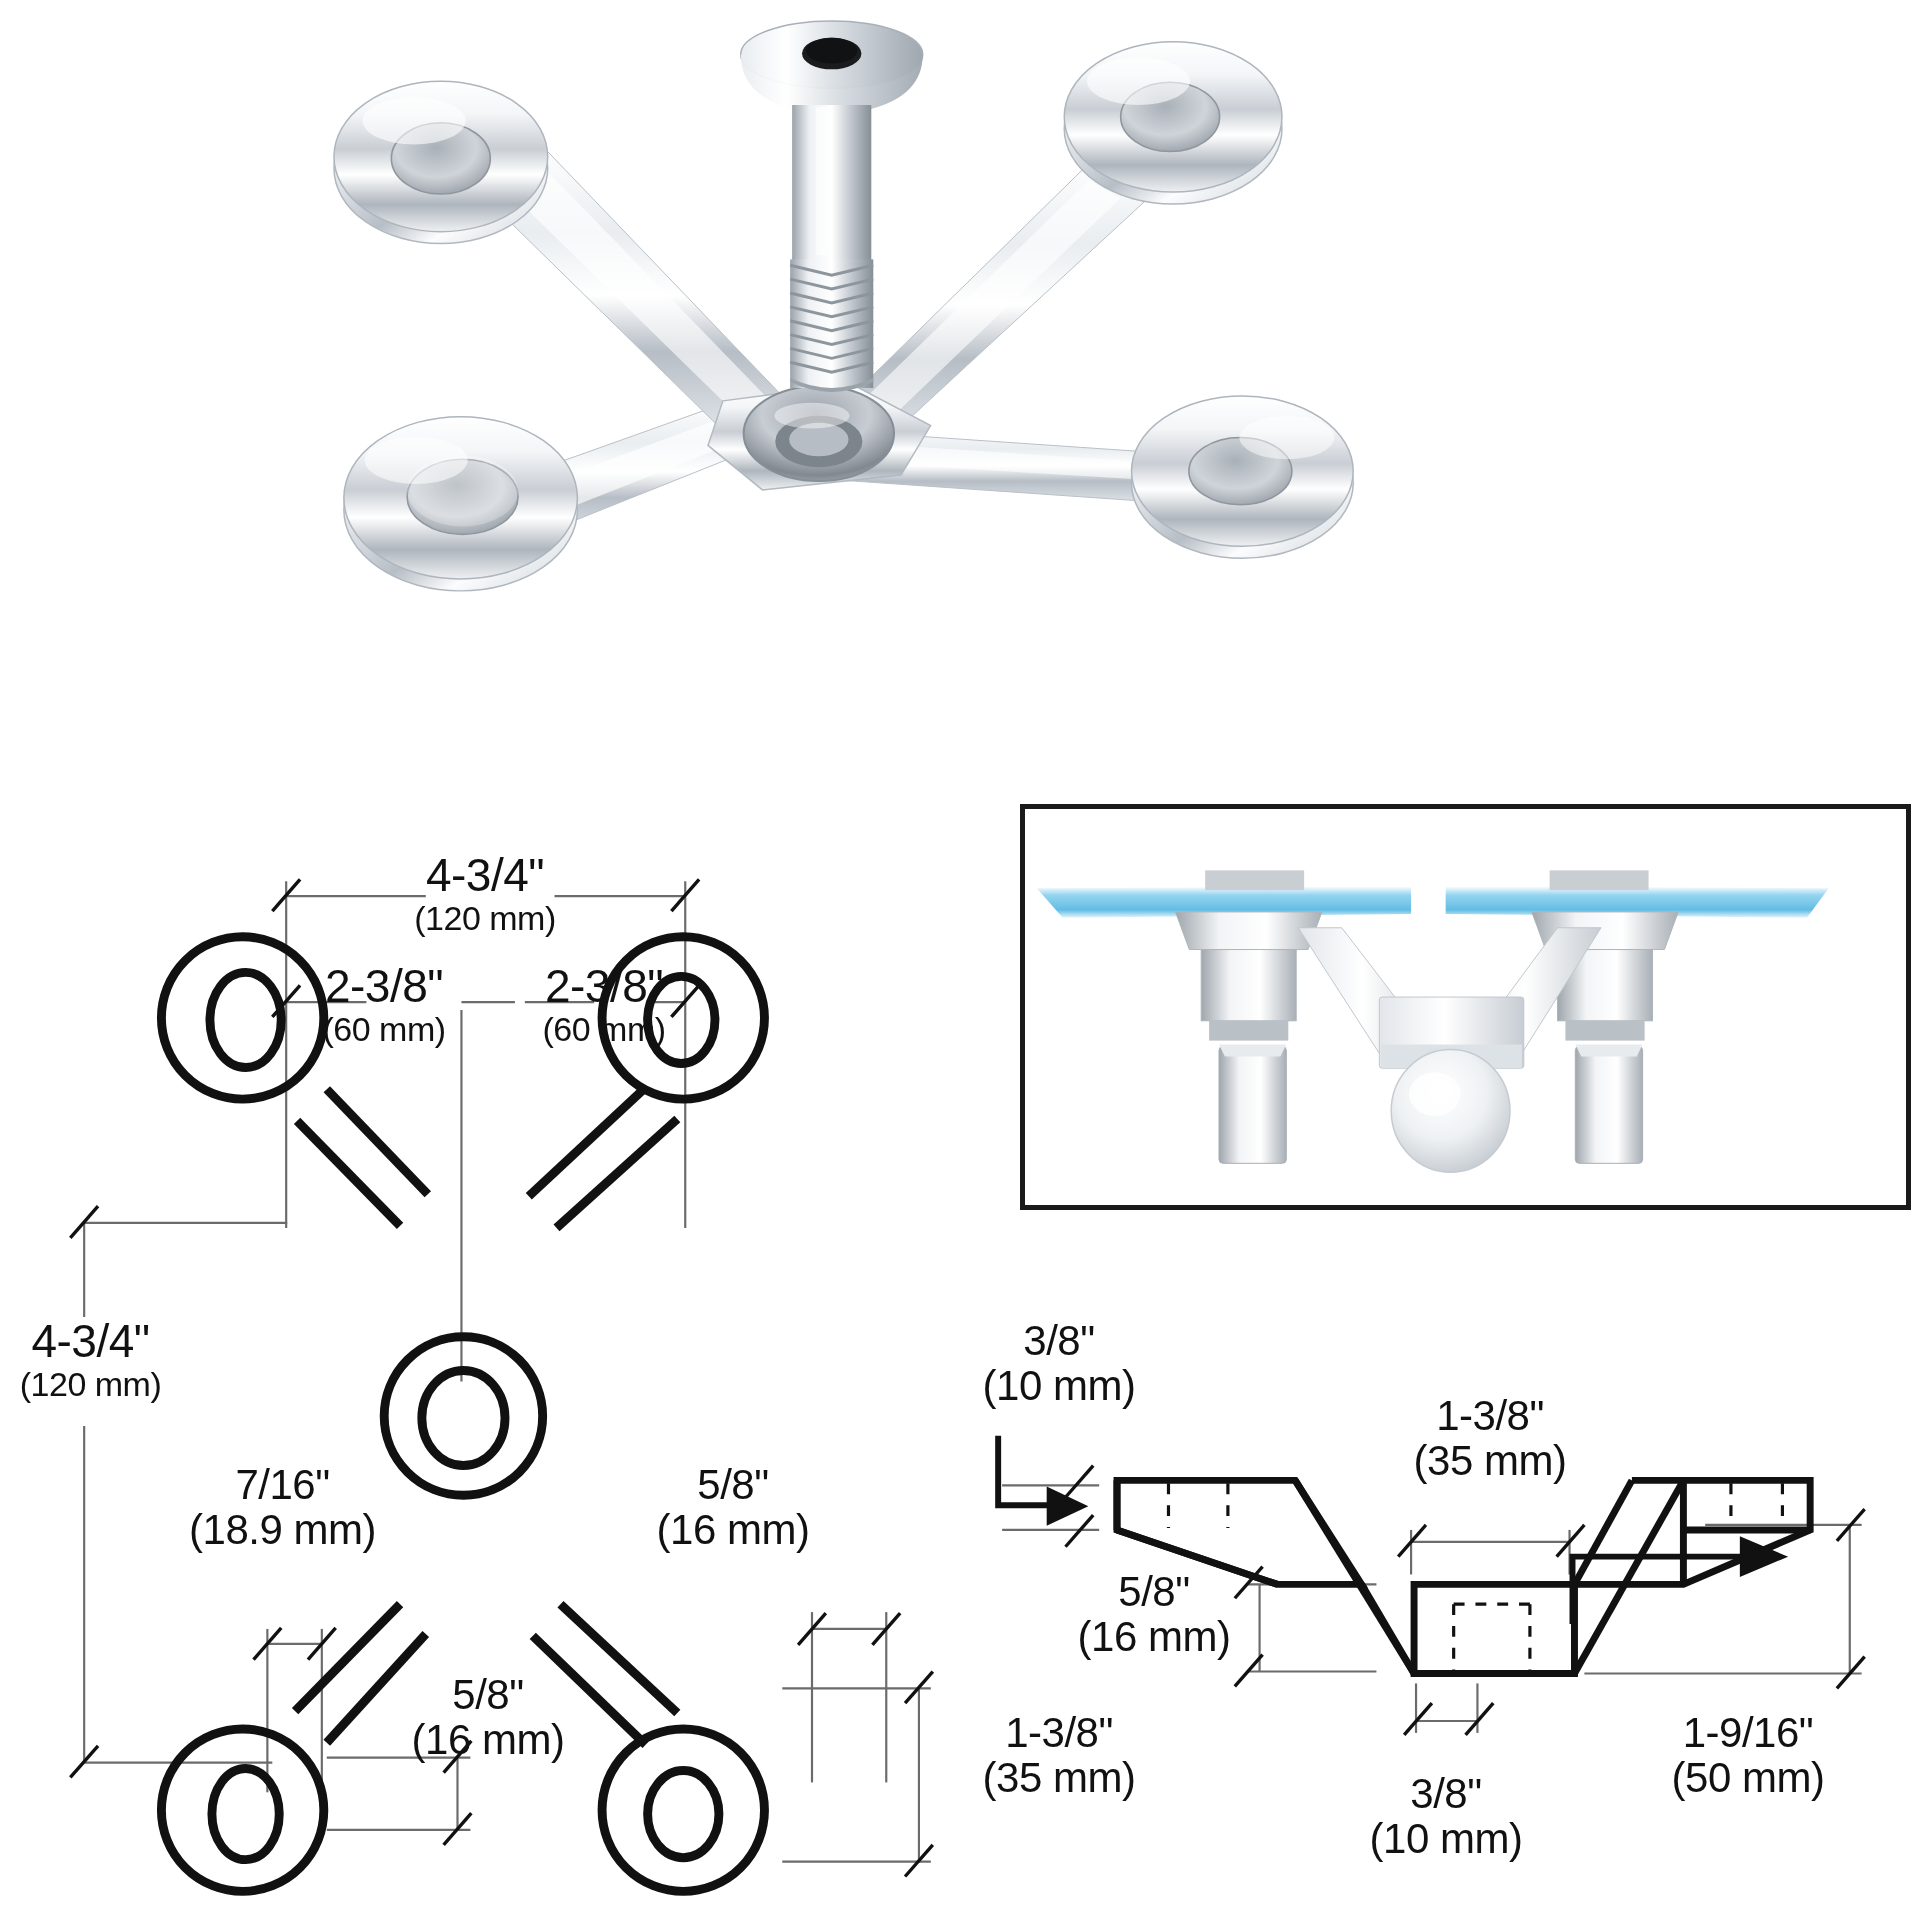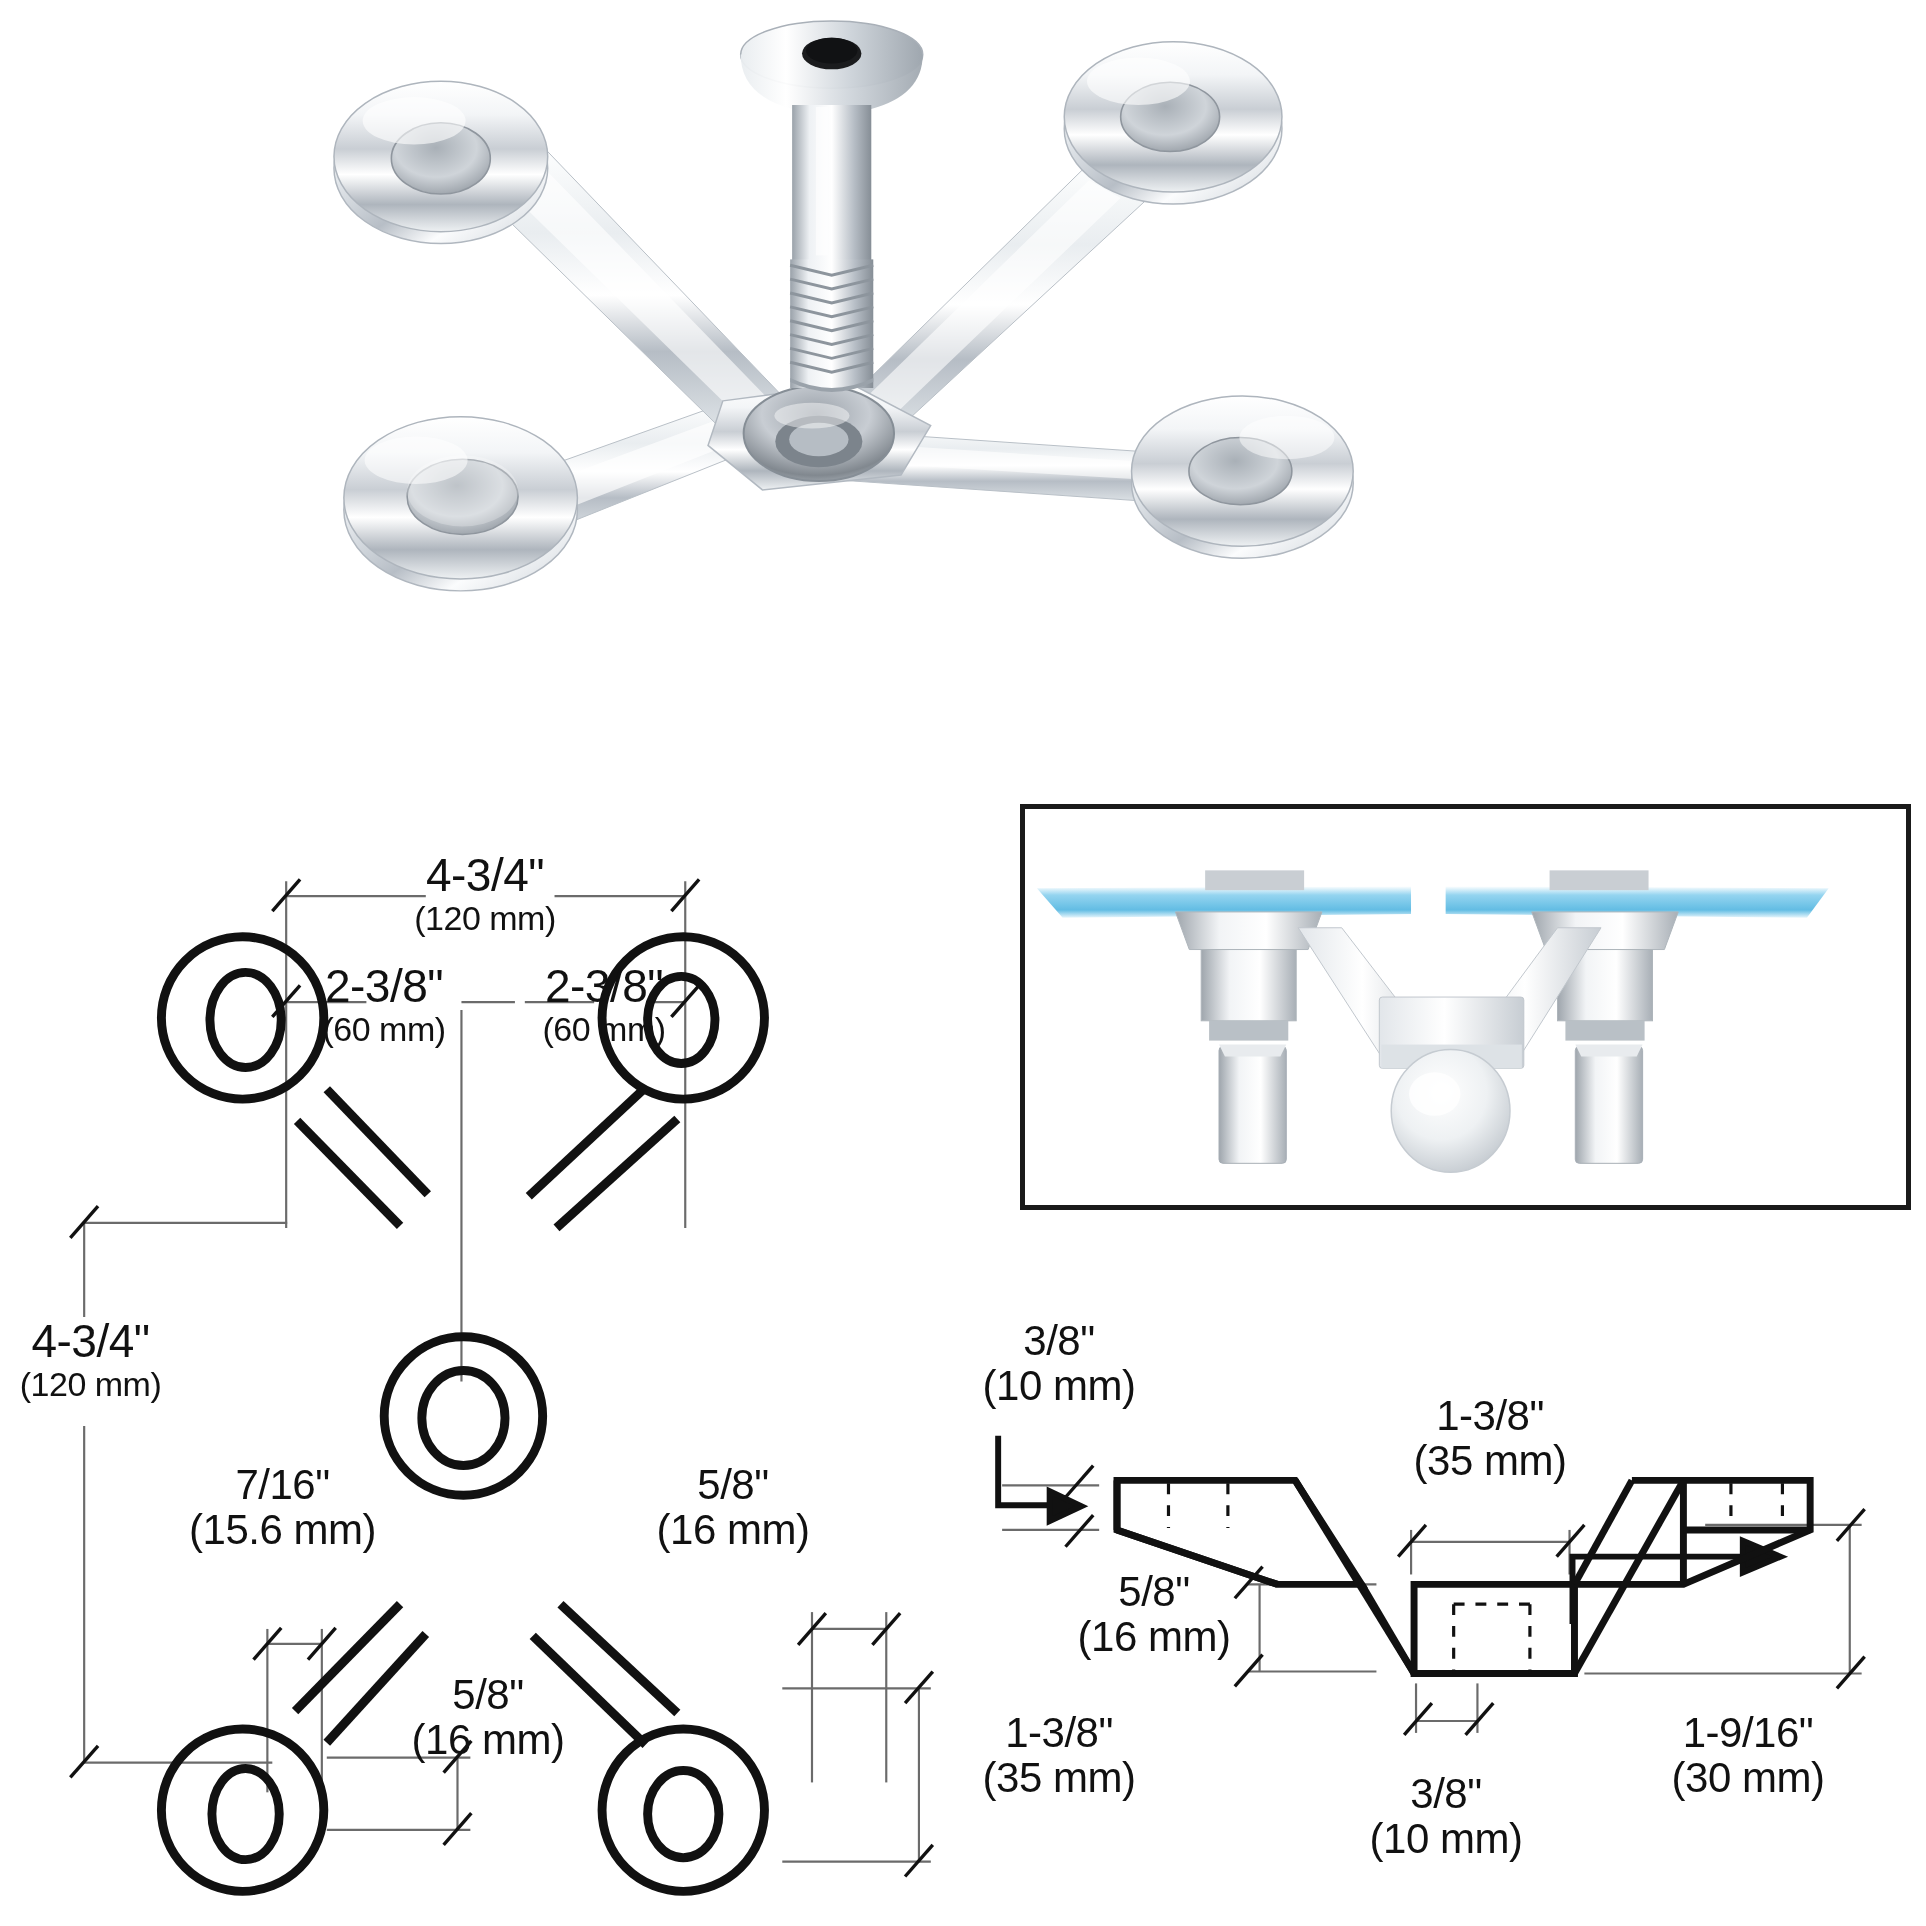--- a/index.html
+++ b/index.html
@@ -301,21 +301,21 @@
   <span class="l2">(60 mm)</span>
 </div>
 
 <div class="dimtxt" style="left:-16px;top:1317px;width:213px;">
   <span class="l1">4-3/4"</span>
   <span class="l2">(120 mm)</span>
 </div>
 
 <div class="dimtxt sm" style="left:139px;top:1463px;width:287px;">
   <span class="l1">7/16"</span>
-  <span class="l2">(15.6 mm)</span>
+  <span class="l2">(18.9 mm)</span>
 </div>
 
 <div class="dimtxt sm" style="left:619px;top:1463px;width:228px;">
   <span class="l1">5/8"</span>
   <span class="l2">(16 mm)</span>
 </div>
 
 <div class="dimtxt sm" style="left:374px;top:1673px;width:228px;">
   <span class="l1">5/8"</span>
   <span class="l2">(16 mm)</span>
@@ -412,15 +412,15 @@
   <span class="l2">(16 mm)</span>
 </div>
 
 <div class="dimtxt sm" style="left:1332px;top:1772px;width:228px;">
   <span class="l1">3/8"</span>
   <span class="l2">(10 mm)</span>
 </div>
 
 <div class="dimtxt sm" style="left:1624px;top:1711px;width:248px;">
   <span class="l1">1-9/16"</span>
-  <span class="l2">(30 mm)</span>
+  <span class="l2">(50 mm)</span>
 </div>
 
 
 </body></html>

